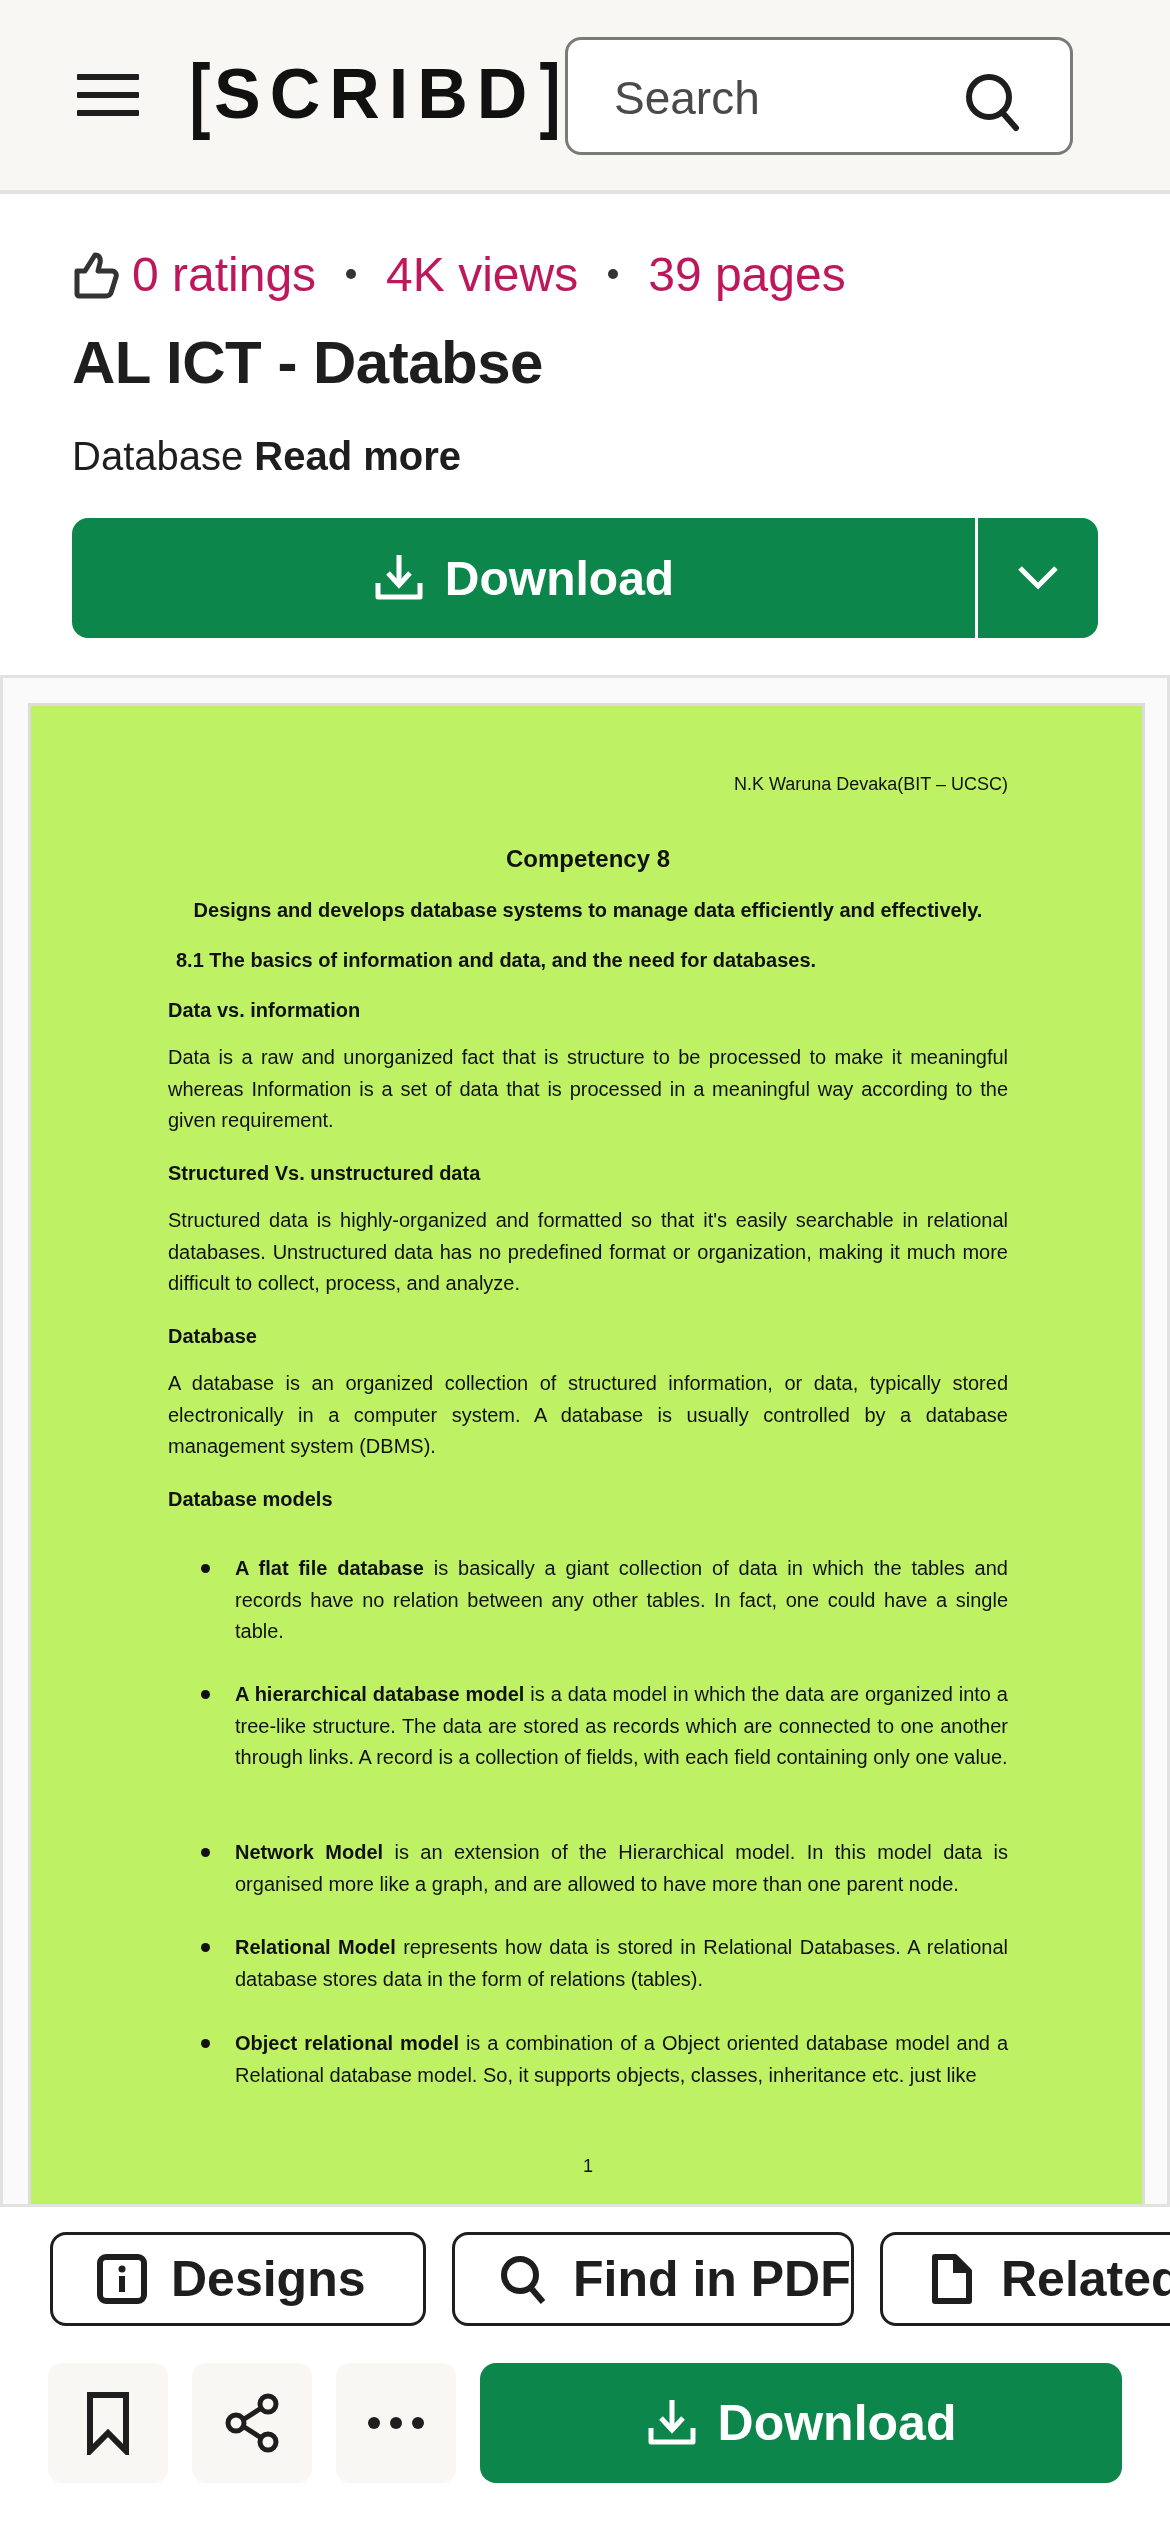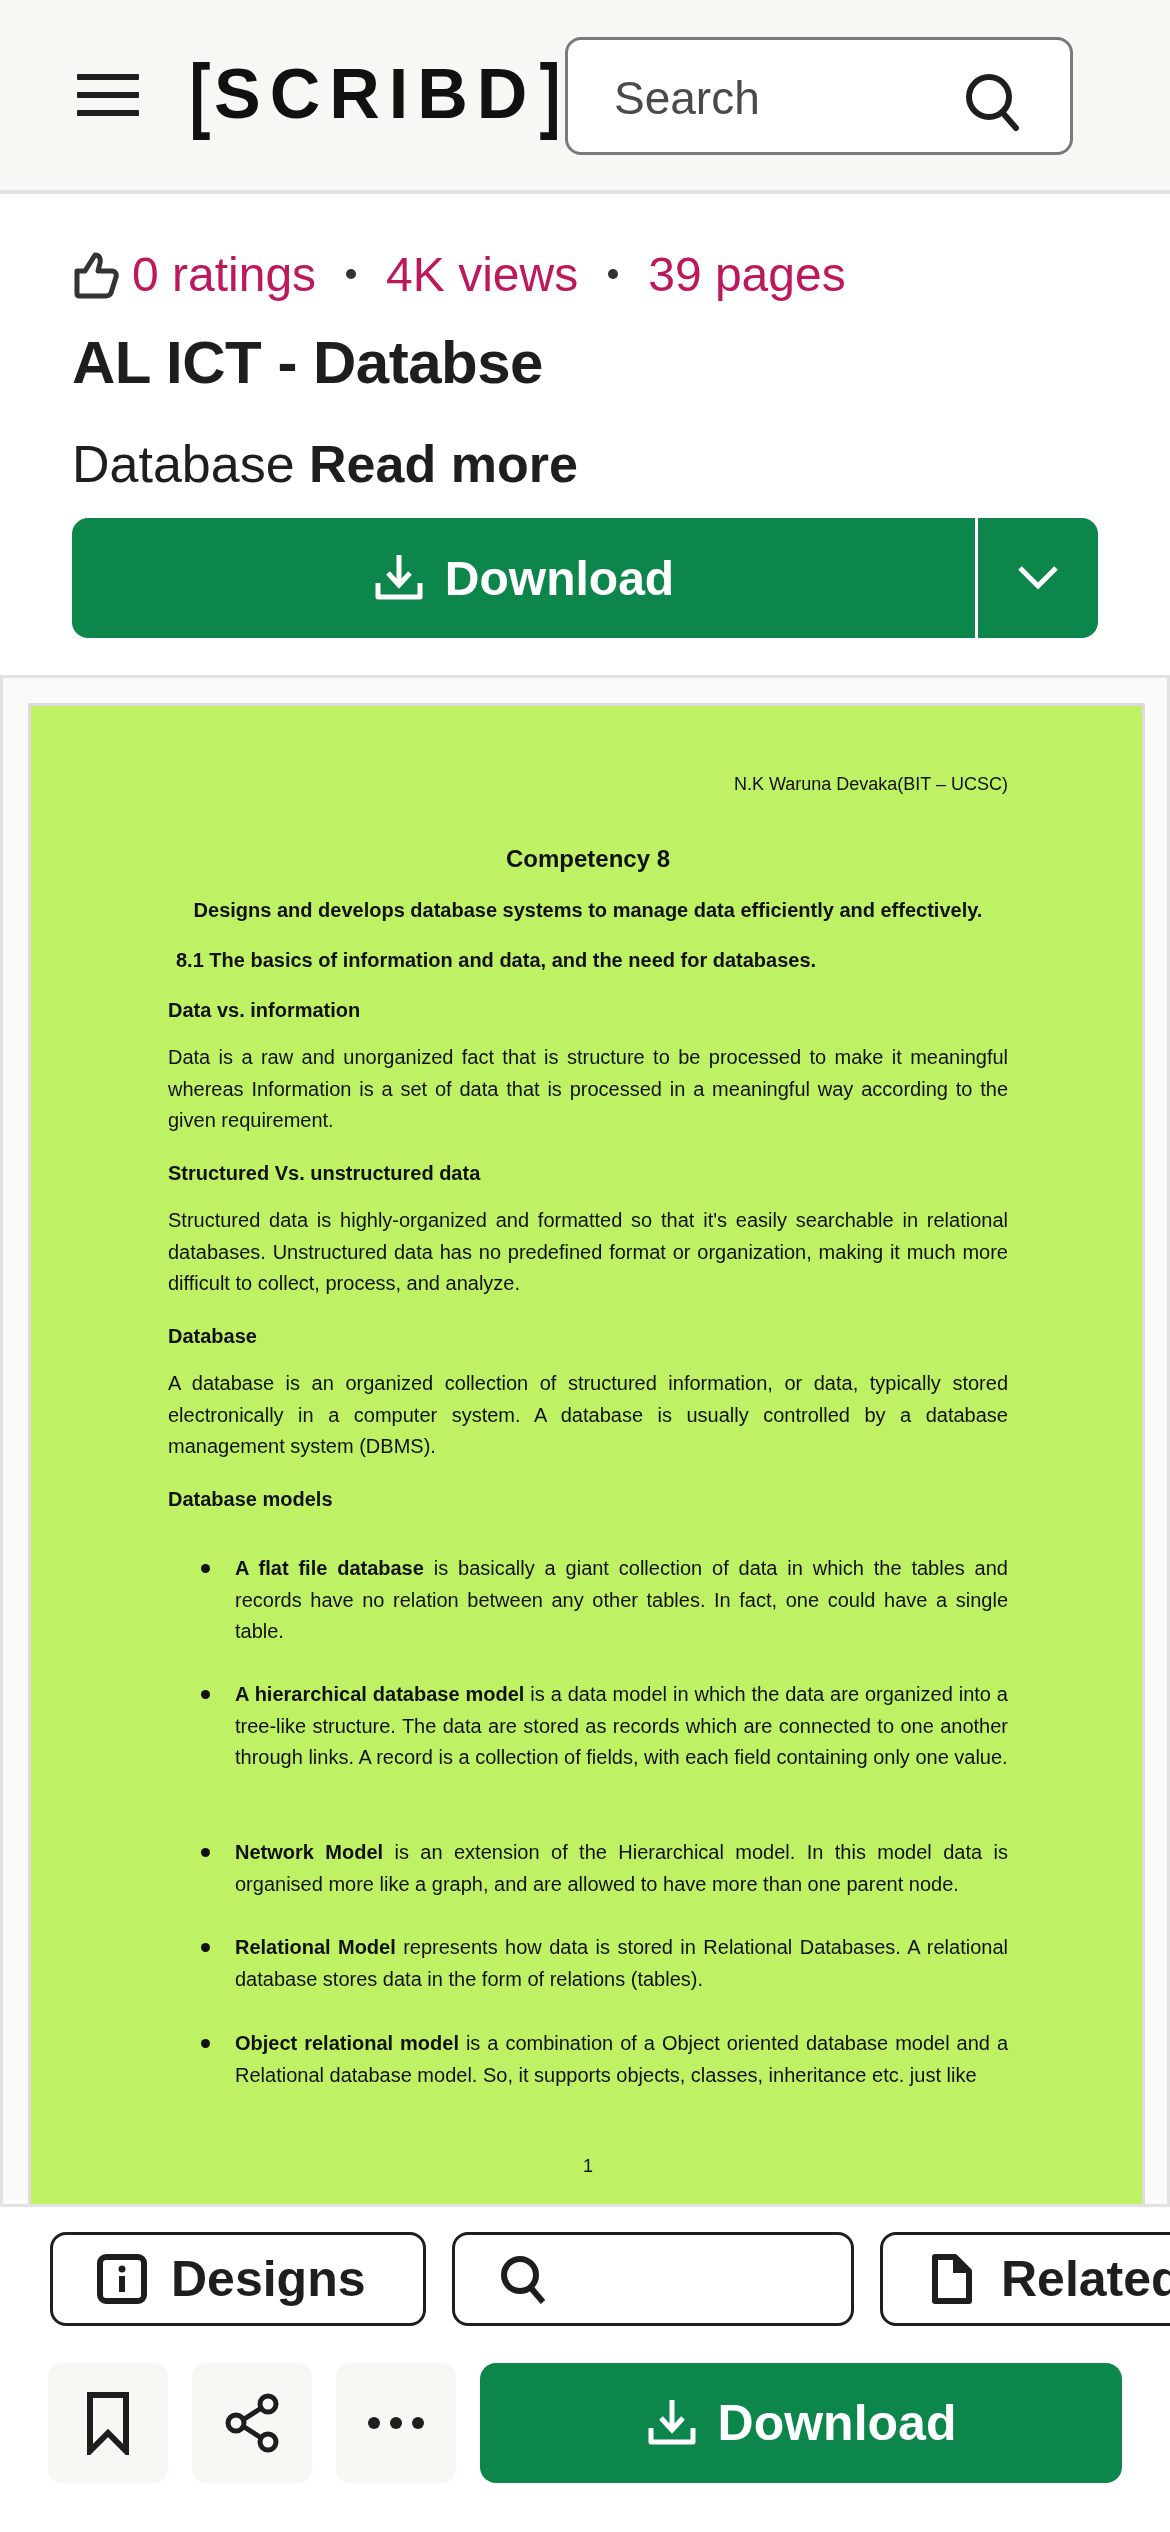--- a/index.html
+++ b/index.html
@@ -18,21 +18,21 @@
   .search { position: absolute; left: 565px; top: 37px; width: 508px; height: 118px; background: #fff; border: 3px solid #7a7a7a; border-radius: 16px; }
   .search input { position: absolute; left: 46px; top: 28px; width: 360px; height: 60px; border: none; outline: none; font-family: "Liberation Sans", sans-serif; font-size: 46px; color: #4a4a4a; background: transparent; }
   .search input::placeholder { color: #4a4a4a; }
   .search-icon { position: absolute; right: 46px; top: 30px; width: 62px; height: 62px; }
 
   
   .meta { position: absolute; left: 72px; top: 244px; height: 60px; display: flex; align-items: center; font-size: 48px; color: #be185d; }
   .meta .thumb { width: 50px; height: 50px; margin-right: 10px; }
   .meta .dot { display: inline-block; width: 10px; height: 10px; border-radius: 50%; background: #333; margin: 0 30px; }
   .title { position: absolute; left: 72px; top: 328px; font-size: 60px; font-weight: 700; color: #1e1e1e; letter-spacing: -0.5px; }
-  .desc { position: absolute; left: 72px; top: 434px; font-size: 52px; color: #1e1e1e; }
+  .desc { position: absolute; left: 72px; top: 434px; font-size: 40px; color: #1e1e1e; }
   .desc .readmore { font-weight: 700; cursor: pointer; }
 
   
   .dl-main { position: absolute; left: 72px; top: 518px; width: 1026px; height: 120px; background: #0d864b; border-radius: 16px; overflow: hidden; }
   .dl-main .dl-left { position: absolute; left: 0; top: 0; width: 903px; height: 120px; display: flex; align-items: center; justify-content: center; color: #fff; font-size: 48px; font-weight: 700; cursor: pointer; }
   .dl-main .dl-left svg { width: 52px; height: 50px; margin-right: 20px; }
   .dl-main .divider { position: absolute; left: 903px; top: 0; width: 3px; height: 120px; background: #fff; }
   .dl-main .dl-caret { position: absolute; left: 906px; top: 0; width: 120px; height: 120px; display: flex; align-items: center; justify-content: center; cursor: pointer; }
   .dl-main .dl-caret svg { width: 44px; height: 28px; }
 
@@ -179,20 +179,21 @@
       <circle cx="25" cy="15" r="3.5" fill="#1e1e1e"></circle>
       <rect x="22" y="22" width="6" height="16" fill="#1e1e1e"></rect>
     </svg>
     <span>Designs</span>
   </div>
   <div class="tab tab-find">
     <svg viewBox="0 0 50 50">
       <circle cx="21" cy="21" r="16" fill="none" stroke="#1e1e1e" stroke-width="6"></circle>
       <line x1="32" y1="34" x2="44" y2="48" stroke="#1e1e1e" stroke-width="6"></line>
     </svg>
+    <span>Find in PDF</span>
   </div>
   <div class="tab tab-related">
     <svg viewBox="0 0 50 50">
       <path d="M8 3 h20 l14 14 v30 h-34 z" fill="none" stroke="#1e1e1e" stroke-width="6" stroke-linejoin="round"></path>
       <path d="M28 3 v14 h14" fill="#1e1e1e" stroke="#1e1e1e" stroke-width="4"></path>
     </svg>
     <span>Related</span>
   </div>
 </div>
 

